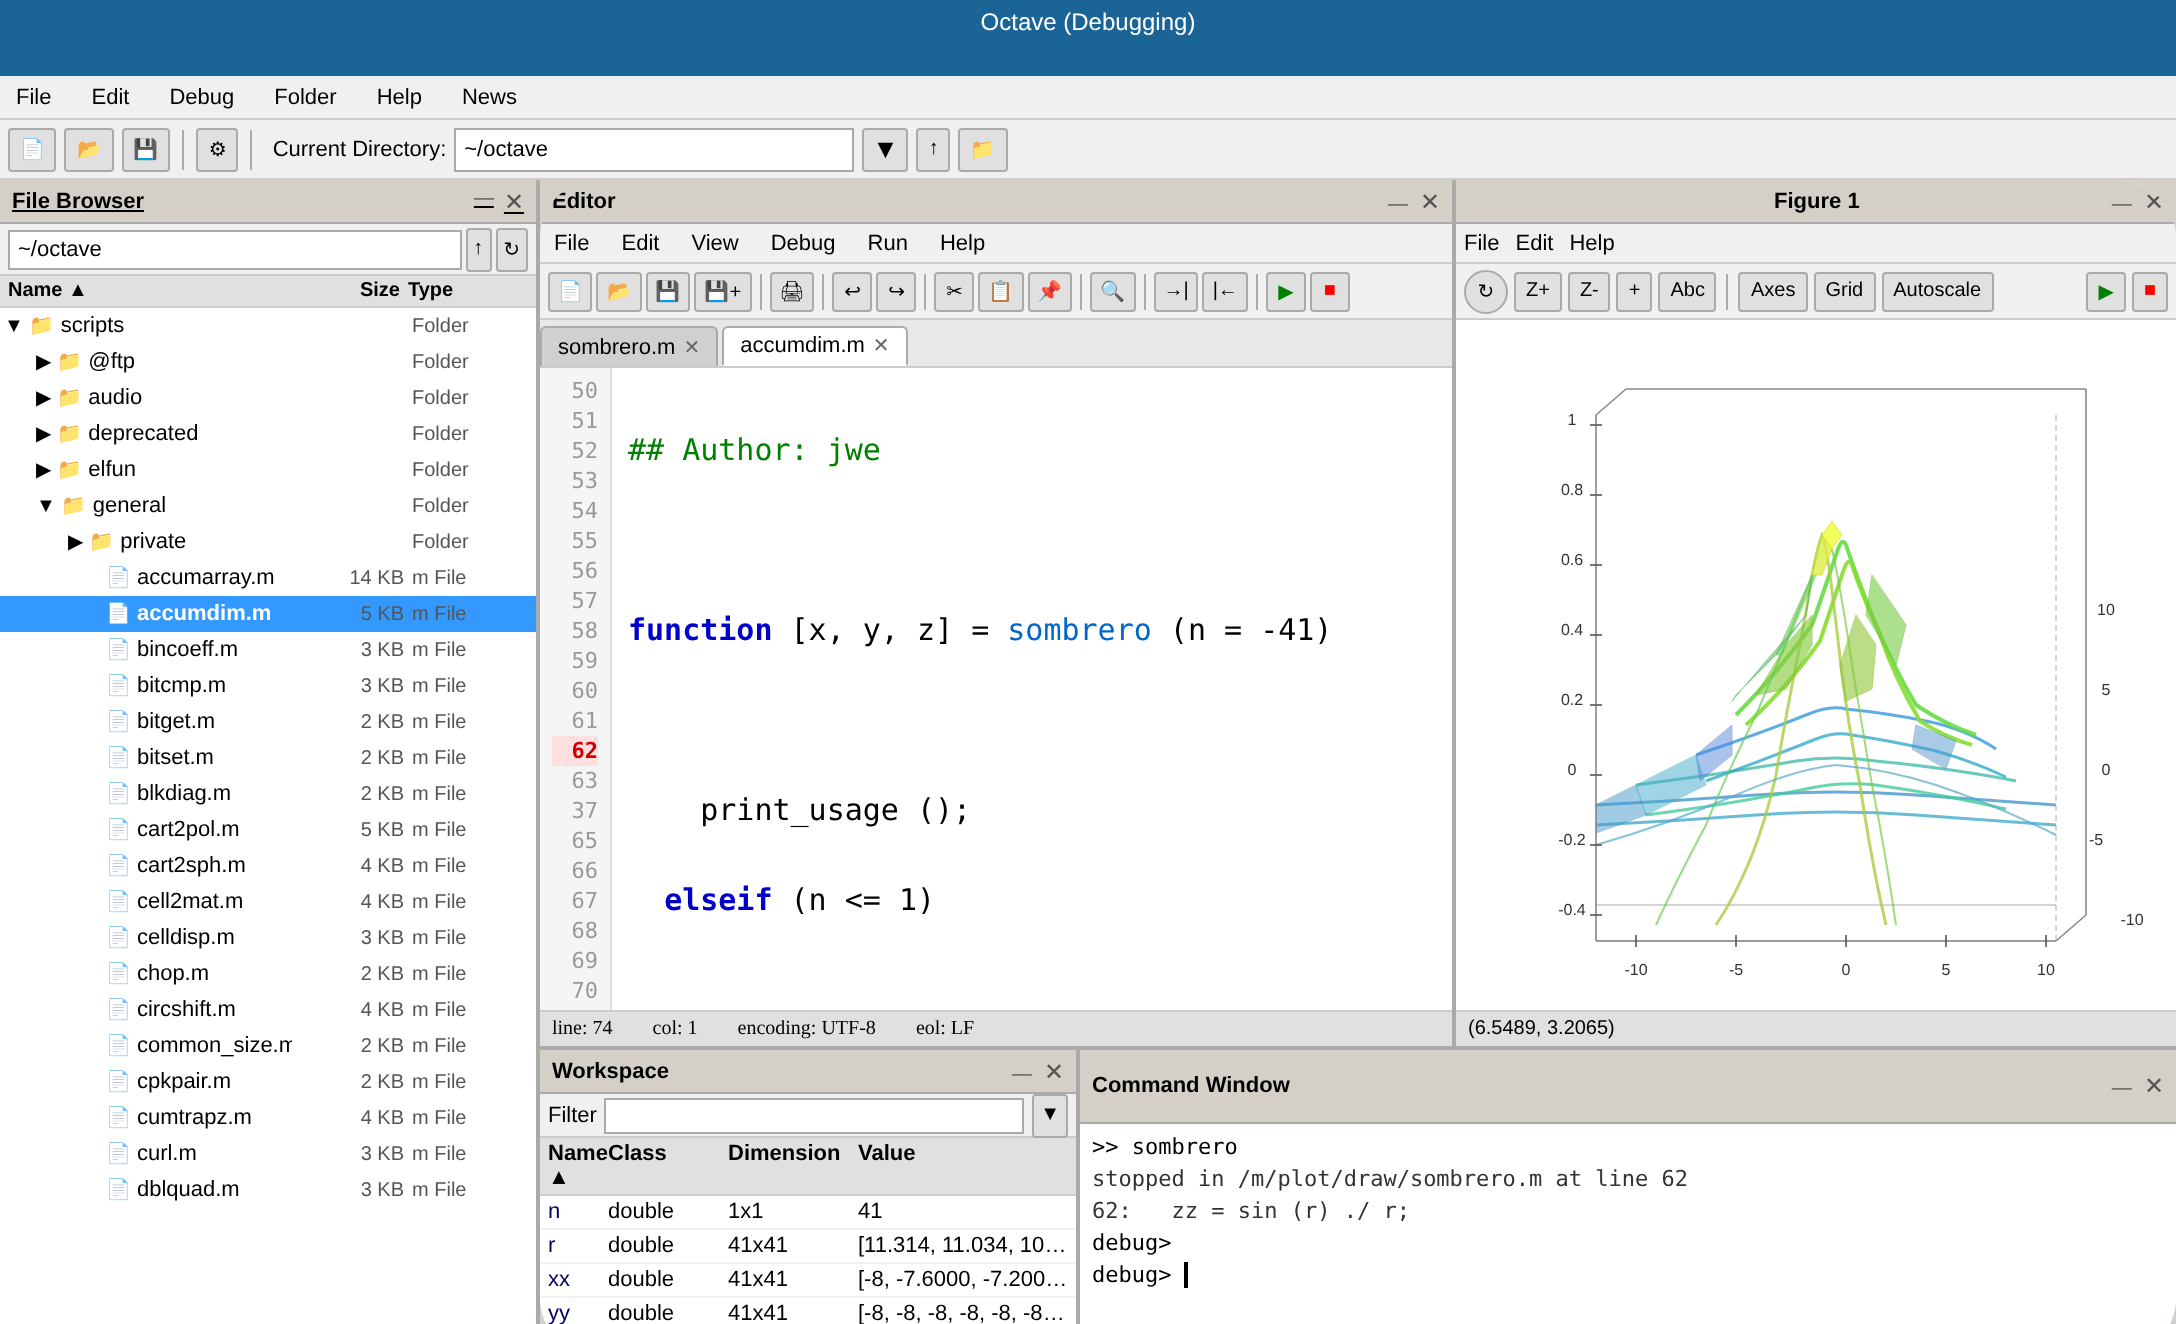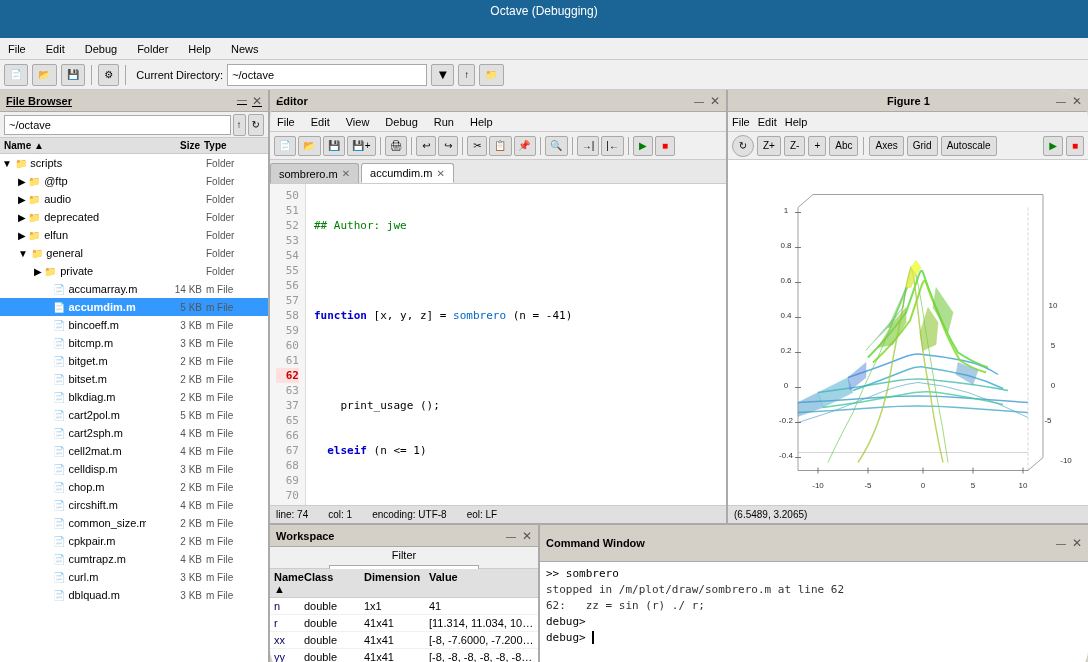--- a/index.html
+++ b/index.html
@@ -59,46 +59,46 @@
     .editor-menu-item { font-size: 11px; cursor: pointer; padding: 1px 3px; }
     #editor-toolbar { background: #f0f0f0; border-bottom: 1px solid #ccc; padding: 2px 4px; display: flex; align-items: center; gap: 2px; height: 28px; flex-wrap: wrap; }
     .ed-btn { background: #e0e0e0; border: 1px solid #aaa; padding: 1px 4px; cursor: pointer; font-size: 10px; height: 20px; border-radius: 2px; display: flex; align-items: center; justify-content: center; min-width: 20px; }
     .ed-sep { width: 1px; height: 18px; background: #aaa; margin: 0 2px; }
     #editor-tabs { background: #e8e8e8; border-bottom: 1px solid #ccc; display: flex; align-items: flex-end; padding-top: 2px; height: 24px; }
     .editor-tab { background: #d0d0d0; border: 1px solid #aaa; border-bottom: none; padding: 2px 8px; font-size: 11px; cursor: pointer; margin-right: 2px; height: 20px; display: flex; align-items: center; gap: 4px; border-radius: 3px 3px 0 0; }
     .editor-tab.active { background: white; border-bottom: 1px solid white; z-index: 1; }
     .tab-close { font-size: 10px; color: #666; cursor: pointer; }
     #code-area { flex: 1; overflow: auto; background: white; display: flex; }
     #line-numbers { background: #f5f5f5; border-right: 1px solid #ddd; padding: 4px 6px; text-align: right; color: #999; font-size: 11px; font-family: monospace; line-height: 15px; min-width: 36px; user-select: none; }
-    #code-content { flex: 1; padding: 4px 8px; font-size: 11px; font-family: monospace; line-height: 15px; white-space: pre; overflow: visible; }
+    #code-content { flex: 1; padding: 4px 8px; font-size: 15px; font-family: monospace; line-height: 15px; white-space: pre; overflow: visible; }
     .code-line { line-height: 15px; min-height: 15px; position: relative; }
     .kw { color: #0000cc; font-weight: bold; }
     .cm { color: #008000; }
     .fn { color: #0066cc; }
-    #editor-status { background: #e0e0e0; border-top: 1px solid #ccc; padding: 2px 6px; font-size: 10px; display: flex; gap: 20px; height: 18px; align-items: center; }
+    #editor-status { background: #e0e0e0; border-top: 1px solid #ccc; padding: 2px 6px; font-size: 10px; display: flex; gap: 20px; height: 18px; align-items: center; font-family: Liberation Serif, serif; }
     
     
     #figure-panel { width: 360px; min-width: 360px; display: flex; flex-direction: column; background: #f0f0f0; }
     #figure-header { background: #d4d0c8; border-bottom: 1px solid #aaa; padding: 2px 6px; display: flex; align-items: center; justify-content: space-between; height: 22px; }
     #figure-title { font-size: 11px; font-weight: bold; flex: 1; text-align: center; }
     #figure-menu { background: #f0f0f0; border-bottom: 1px solid #ccc; padding: 1px 4px; display: flex; align-items: center; gap: 8px; height: 20px; }
     .fig-menu-item { font-size: 11px; cursor: pointer; }
     #figure-toolbar { background: #f0f0f0; border-bottom: 1px solid #ccc; padding: 2px 4px; display: flex; align-items: center; gap: 3px; height: 28px; }
     .fig-btn { background: #e0e0e0; border: 1px solid #aaa; padding: 1px 5px; cursor: pointer; font-size: 10px; height: 20px; border-radius: 2px; }
     #figure-canvas { flex: 1; background: white; position: relative; overflow: hidden; }
     #figure-status { background: #e0e0e0; border-top: 1px solid #ccc; padding: 1px 6px; font-size: 10px; height: 18px; display: flex; align-items: center; }
     
     
     #bottom-panels { display: flex; height: 155px; border-top: 2px solid #aaa; }
     
     
     #workspace-panel { width: 270px; min-width: 270px; background: #f5f5f5; border-right: 2px solid #aaa; display: flex; flex-direction: column; }
     #workspace-header { background: #d4d0c8; border-bottom: 1px solid #aaa; padding: 2px 6px; display: flex; align-items: center; justify-content: space-between; height: 22px; }
     #workspace-title { font-size: 11px; font-weight: bold; }
-    #workspace-filter { background: #f0f0f0; border-bottom: 1px solid #ccc; padding: 2px 4px; display: flex; align-items: center; gap: 4px; height: 22px; flex-direction: column; }
+    #workspace-filter { background: #f0f0f0; border-bottom: 1px solid #ccc; padding: 2px 4px; display: flex; align-items: center; gap: 4px; height: 22px; }
     #filter-label { font-size: 11px; }
     #filter-input { border: 1px solid #aaa; padding: 1px 3px; font-size: 11px; height: 18px; flex: 1; }
     #workspace-table { flex: 1; overflow-y: auto; background: white; }
     .ws-header { display: flex; background: #e0e0e0; border-bottom: 1px solid #ccc; font-size: 11px; font-weight: bold; padding: 1px 0; }
     .ws-col-name { width: 30px; padding: 1px 4px; cursor: pointer; }
     .ws-col-class { width: 60px; padding: 1px 4px; cursor: pointer; }
     .ws-col-dim { width: 65px; padding: 1px 4px; cursor: pointer; }
     .ws-col-val { flex: 1; padding: 1px 4px; }
     .ws-row { display: flex; font-size: 11px; padding: 1px 0; border-bottom: 1px solid #f0f0f0; }
     .ws-cell-name { width: 30px; padding: 1px 4px; color: #006; }

